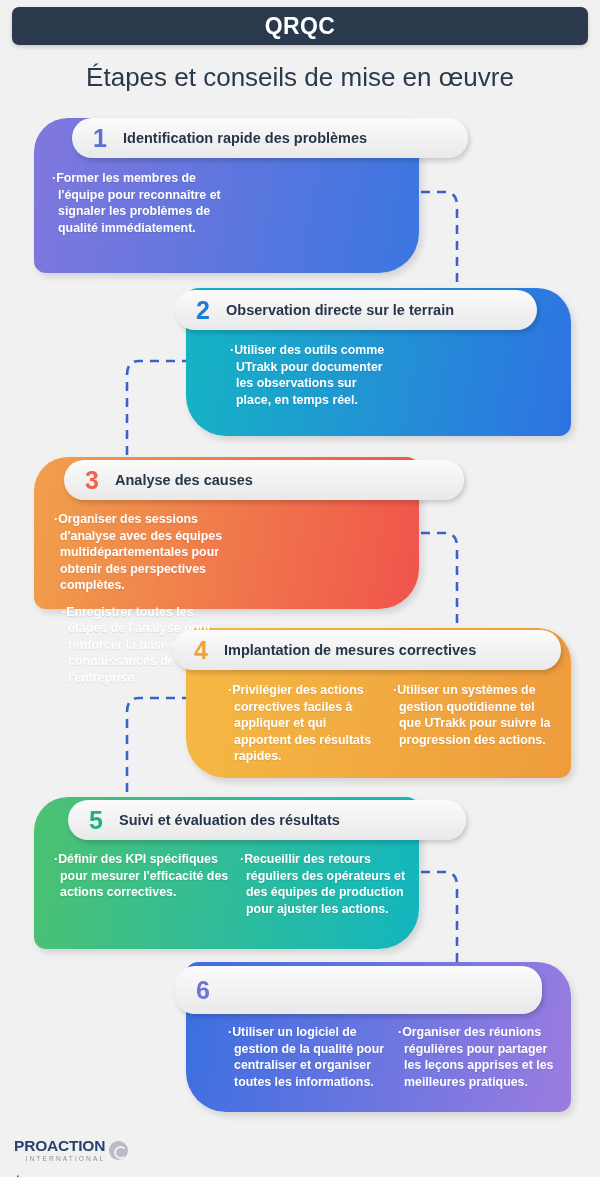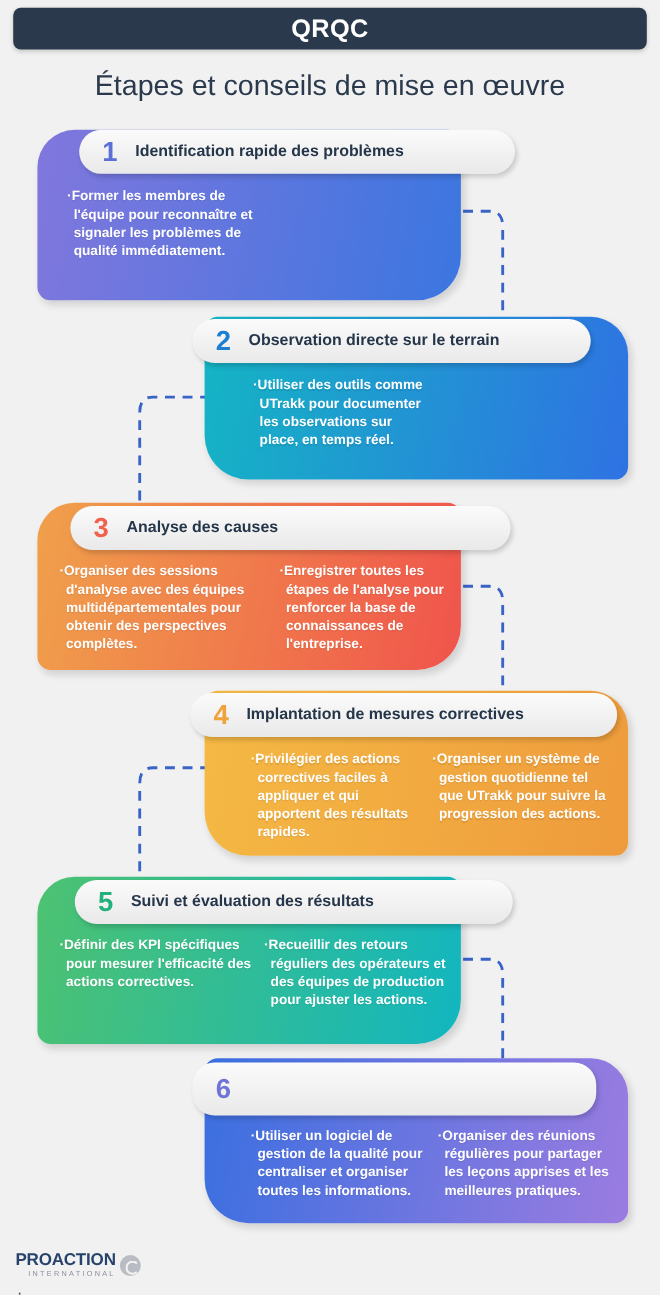--- a/index.html
+++ b/index.html
@@ -161,21 +161,21 @@
   <svg class="connector" style="left:405px; top:866px;" width="70" height="112" viewBox="0 0 70 112">
     <path d="M0 6 H40 Q52 6 52 20 V112" fill="none" stroke="#3a63c8" stroke-width="2.6" stroke-dasharray="9 7"></path>
   </svg>
 
   <div class="card left" style="left:34px; top:118px; width:385px; height:155px;">
     <div class="card-body" style="background:linear-gradient(100deg,#8177dd 0%,#3b76e0 100%);"></div>
     <div class="pill" style="left:38px; top:0px; width:396px;">
       <span class="pill-num" style="color:#5b6fd6;">1</span>
       <span class="pill-label">Identification rapide des problèmes</span>
     </div>
-    <div class="tips" style="left:18px; top:52px; width:358px;margin-left:9px;">
+    <div class="tips" style="left:18px; top:52px; width:358px;">
       <div class="tip" style="width:170px;">·Former les membres de l'équipe pour reconnaître et signaler les problèmes de qualité immédiatement.</div>
     </div>
   </div>
 
   <div class="card right" style="left:186px; top:288px; width:385px; height:148px;">
     <div class="card-body" style="background:linear-gradient(100deg,#14b5c4 0%,#2f72e3 100%);"></div>
     <div class="pill" style="left:-11px; top:2px; width:362px;">
       <span class="pill-num" style="color:#1d7fd4;">2</span>
       <span class="pill-label">Observation directe sur le terrain</span>
     </div>
@@ -183,35 +183,35 @@
       <div class="tip" style="width:158px;">·Utiliser des outils comme UTrakk pour documenter les observations sur place, en temps réel.</div>
     </div>
   </div>
 
   <div class="card left" style="left:34px; top:457px; width:385px; height:152px;">
     <div class="card-body" style="background:linear-gradient(100deg,#f0a04b 0%,#f0544c 100%);"></div>
     <div class="pill" style="left:30px; top:3px; width:400px;">
       <span class="pill-num" style="color:#f1624e;">3</span>
       <span class="pill-label">Analyse des causes</span>
     </div>
-    <div class="tips" style="left:20px; top:54px; width:360px;">
+    <div class="tips" style="left:20px; top:54px; width:360px;flex-direction:column;">
       <div class="tip" style="width:182px;">·Organiser des sessions d'analyse avec des équipes multidépartementales pour obtenir des perspectives complètes.</div>
       <div class="tip" style="width:160px;margin-left:8px;">·Enregistrer toutes les étapes de l'analyse pour renforcer la base de connaissances de l'entreprise.</div>
     </div>
   </div>
 
   <div class="card right" style="left:186px; top:628px; width:385px; height:150px;">
     <div class="card-body" style="background:linear-gradient(100deg,#f5b944 0%,#ee9b3c 100%);"></div>
     <div class="pill" style="left:-13px; top:2px; width:388px;">
       <span class="pill-num" style="color:#efa33c;">4</span>
       <span class="pill-label">Implantation de mesures correctives</span>
     </div>
     <div class="tips" style="left:42px; top:54px; width:338px;">
       <div class="tip" style="width:155px;">·Privilégier des actions correctives faciles à appliquer et qui apportent des résultats rapides.</div>
-      <div class="tip" style="width:165px;">·Organiser un système de gestion quotidienne tel que UTrakk pour suivre la progression des actions.</div>
+      <div class="tip" style="width:165px;">·Utiliser un systèmes de gestion quotidienne tel que UTrakk pour suivre la progression des actions.</div>
     </div>
   </div>
 
   <div class="card left" style="left:34px; top:797px; width:385px; height:152px;">
     <div class="card-body" style="background:linear-gradient(100deg,#4dc271 0%,#12b6c0 100%);"></div>
     <div class="pill" style="left:34px; top:3px; width:398px;">
       <span class="pill-num" style="color:#22b07c;">5</span>
       <span class="pill-label">Suivi et évaluation des résultats</span>
     </div>
     <div class="tips" style="left:20px; top:54px; width:360px;">

